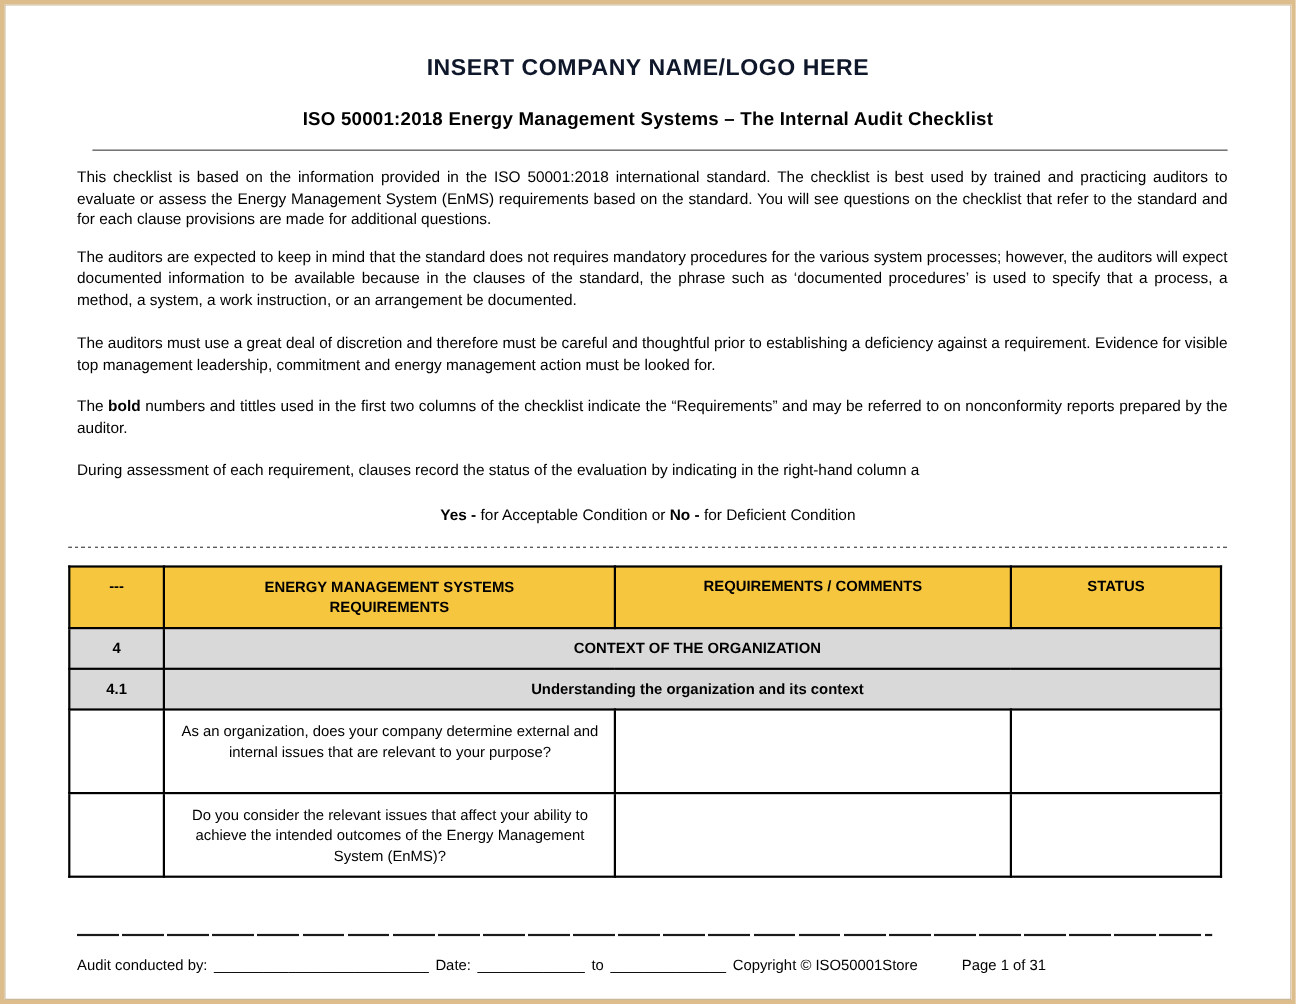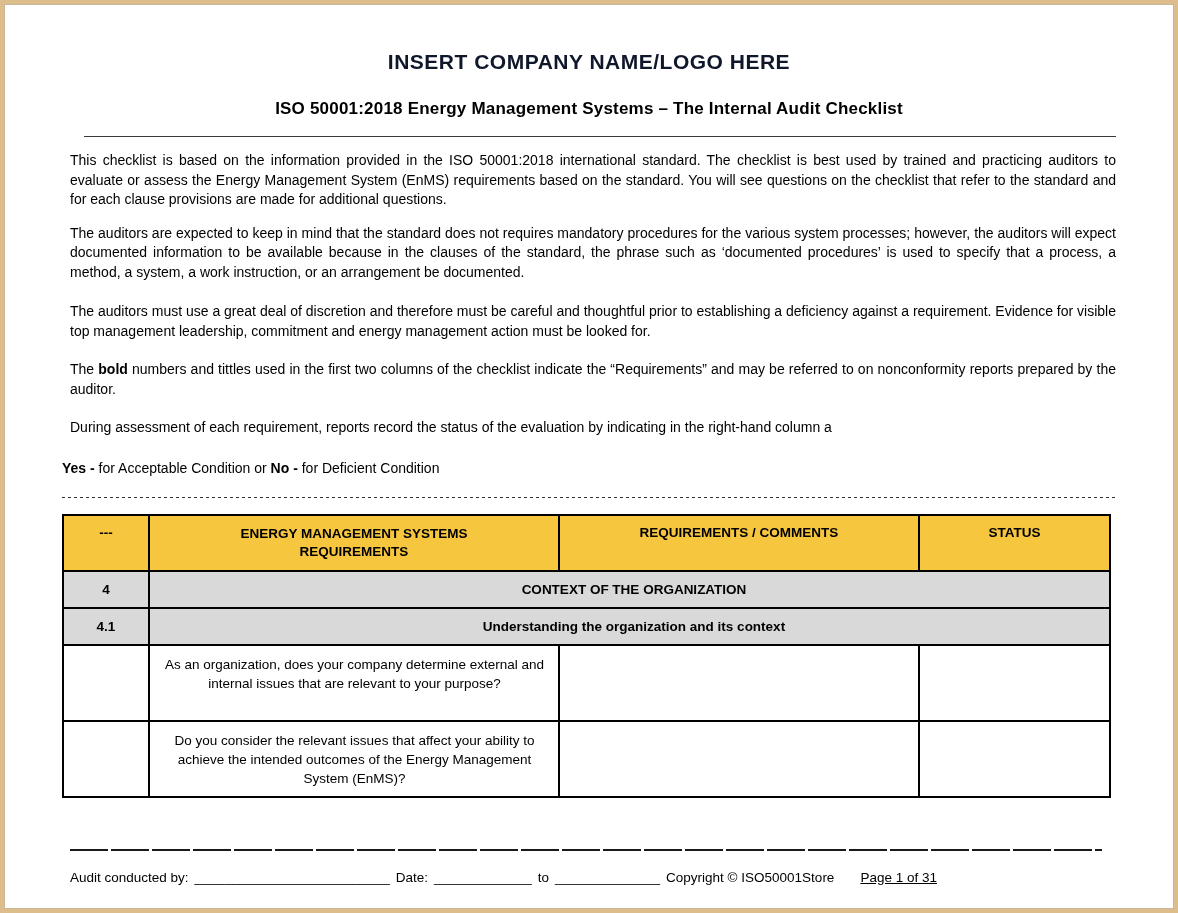--- a/index.html
+++ b/index.html
@@ -42,20 +42,21 @@
   .para {
     margin: 14px 0 0 8px;
     font-size: 14px;
     line-height: 19.5px;
     text-align: justify;
   }
   .para.first { }
   .yes-no-line {
     margin-top: 22px;
     font-size: 14px;
+    text-align: center;
   }
   .b { font-weight: bold; }
 
   .dashed-rule {
     margin-top: 21px;
     height: 1px;
     background: repeating-linear-gradient(90deg, #333 0 3px, transparent 3px 6px);
   }
 
   table.checklist {
@@ -104,21 +105,21 @@
     height: 2px;
     background: repeating-linear-gradient(90deg, #1a1a1a 0 38px, transparent 38px 41px);
   }
   .footer-line {
     margin: 19px 0 0 8px;
     font-size: 13.5px;
     white-space: nowrap;
   }
   .footer-line .blank { letter-spacing: 0; }
   .footer-line .sep { display: inline-block; width: 6px; }
-  .footer-line .page-num { margin-left: 26px; text-decoration: underline; }
+  .footer-line .page-num { margin-left: 40px; }
 </style>
 </head>
 <body>
 
 <div class="page">
   <div class="content">
 
     <div class="company-header">INSERT COMPANY NAME/LOGO HERE</div>
 
     <div class="doc-title">ISO 50001:2018 Energy Management Systems – The Internal Audit Checklist</div>
@@ -126,21 +127,21 @@
     <div class="title-rule"></div>
 
     <p class="para first">This checklist is based on the information provided in the ISO 50001:2018 international standard. The checklist is best used by trained and practicing auditors to evaluate or assess the Energy Management System (EnMS) requirements based on the standard. You will see questions on the checklist that refer to the standard and for each clause provisions are made for additional questions.</p>
 
     <p class="para">The auditors are expected to keep in mind that the standard does not requires mandatory procedures for the various system processes; however, the auditors will expect documented information to be available because in the clauses of the standard, the phrase such as ‘documented procedures’ is used to specify that a process, a method, a system, a work instruction, or an arrangement be documented.</p>
 
     <p class="para" style="margin-top:20px;">The auditors must use a great deal of discretion and therefore must be careful and thoughtful prior to establishing a deficiency against a requirement. Evidence for visible top management leadership, commitment and energy management action must be looked for.</p>
 
     <p class="para" style="margin-top:19px;"><span>The </span><span class="b">bold</span><span> numbers and tittles used in the first two columns of the checklist indicate the “Requirements” and may be referred to on nonconformity reports prepared by the auditor.</span></p>
 
-    <p class="para" style="margin-top:19px;">During assessment of each requirement, reports record the status of the evaluation by indicating in the right-hand column a</p>
+    <p class="para" style="margin-top:19px;">During assessment of each requirement, clauses record the status of the evaluation by indicating in the right-hand column a</p>
 
     <div class="yes-no-line"><span class="b">Yes -</span><span> for Acceptable Condition or </span><span class="b">No -</span><span> for Deficient Condition</span></div>
 
     <div class="dashed-rule"></div>
 
     <table class="checklist">
       <colgroup>
           <col class="c1">
           <col class="c2">
           <col class="c3">

